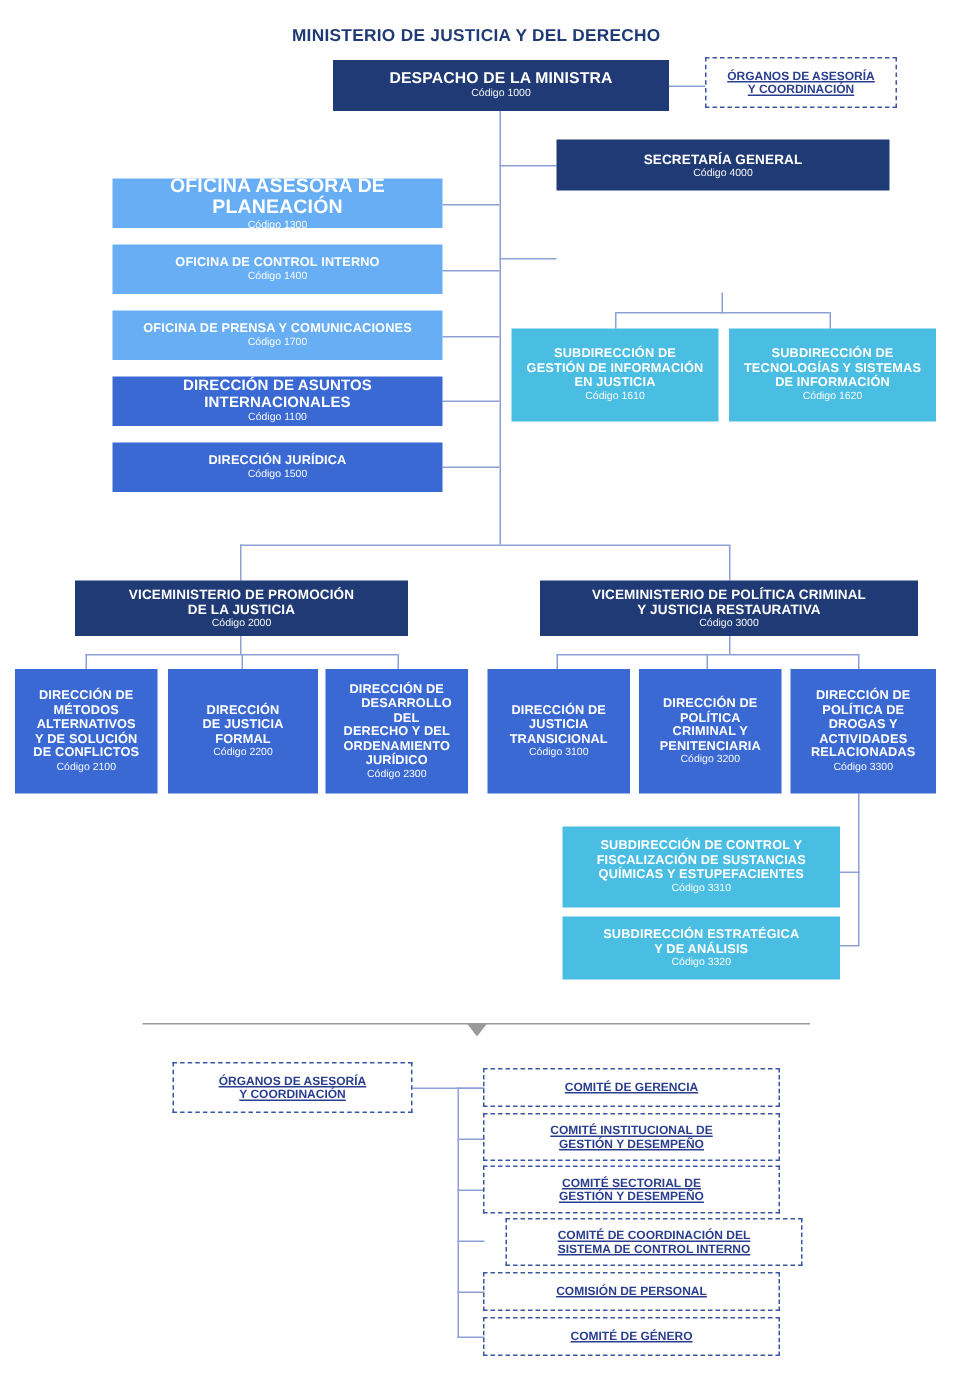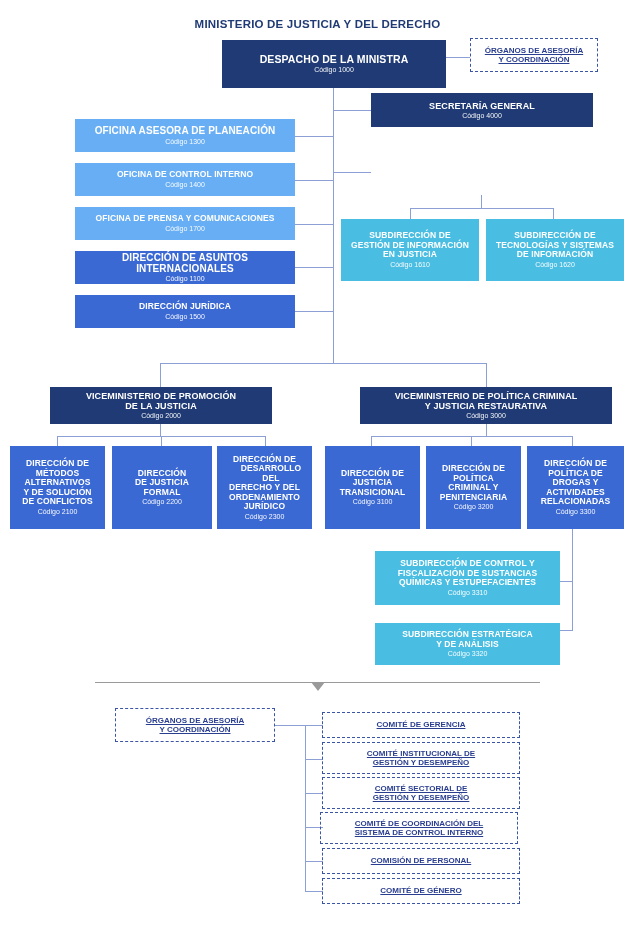--- a/index.html
+++ b/index.html
@@ -116,21 +116,21 @@
 
   <div class="ln lnh" style="left:275px;top:725px;width:47px;"></div>
   <div class="ln lnv" style="left:305px;top:725px;height:167px;"></div>
   <div class="ln lnh" style="left:305px;top:725px;width:18px;"></div>
   <div class="ln lnh" style="left:305px;top:759px;width:18px;"></div>
   <div class="ln lnh" style="left:305px;top:793px;width:18px;"></div>
   <div class="ln lnh" style="left:305px;top:827px;width:18px;"></div>
   <div class="ln lnh" style="left:305px;top:861px;width:18px;"></div>
   <div class="ln lnh" style="left:305px;top:891px;width:18px;"></div>
 
-  <div class="box navy" style="left:222px;top:40px;width:224px;height:48px;">
+  <div class="box navy" style="left:222px;top:40px;width:224px;height:34px;">
     <div class="t" style="font-size:10.5px;">DESPACHO DE LA MINISTRA</div>
     <div class="c">Código 1000</div>
   </div>
 
   <div class="dashed" style="left:470px;top:38px;width:128px;height:34px;font-size:8px;">
     <div class="t">ÓRGANOS DE ASESORÍA</div>
     <div class="t">Y COORDINACIÓN</div>
   </div>
 
   <div class="box navy" style="left:371px;top:93px;width:222px;height:34px;">
@@ -146,21 +146,21 @@
     <div class="c">Código 1610</div>
   </div>
   <div class="box cyan" style="left:486px;top:219px;width:138px;height:62px;">
     <div class="t" style="font-size:8.5px;">SUBDIRECCIÓN DE</div>
     <div class="t" style="font-size:8.5px;">TECNOLOGÍAS Y SISTEMAS</div>
     <div class="t" style="font-size:8.5px;">DE INFORMACIÓN</div>
     <div class="c">Código 1620</div>
   </div>
 
   <div class="box lblue" style="left:75px;top:119px;width:220px;height:33px;">
-    <div class="t" style="font-size:10px;">OFICINA ASESORA DE PLANEACIÓN</div>
+    <div class="t" style="font-size:13px;">OFICINA ASESORA DE PLANEACIÓN</div>
     <div class="c">Código 1300</div>
   </div>
   <div class="box lblue" style="left:75px;top:163px;width:220px;height:33px;">
     <div class="t" style="font-size:8.5px;">OFICINA DE CONTROL INTERNO</div>
     <div class="c">Código 1400</div>
   </div>
   <div class="box lblue" style="left:75px;top:207px;width:220px;height:33px;">
     <div class="t" style="font-size:8.5px;">OFICINA DE PRENSA Y COMUNICACIONES</div>
     <div class="c">Código 1700</div>
   </div>
@@ -229,21 +229,21 @@
     <div class="t" style="font-size:8.5px;">RELACIONADAS</div>
     <div class="c">Código 3300</div>
   </div>
 
   <div class="box cyan" style="left:375px;top:551px;width:185px;height:54px;">
     <div class="t" style="font-size:8.5px;">SUBDIRECCIÓN DE CONTROL Y</div>
     <div class="t" style="font-size:8.5px;">FISCALIZACIÓN DE SUSTANCIAS</div>
     <div class="t" style="font-size:8.5px;">QUÍMICAS Y ESTUPEFACIENTES</div>
     <div class="c">Código 3310</div>
   </div>
-  <div class="box cyan" style="left:375px;top:611px;width:185px;height:42px;margin-top:12px;">
+  <div class="box cyan" style="left:375px;top:611px;width:185px;height:42px;">
     <div class="t" style="font-size:8.5px;">SUBDIRECCIÓN ESTRATÉGICA</div>
     <div class="t" style="font-size:8.5px;">Y DE ANÁLISIS</div>
     <div class="c">Código 3320</div>
   </div>
 
   <div class="dashed" style="left:115px;top:708px;width:160px;height:34px;font-size:8px;">
     <div class="t">ÓRGANOS DE ASESORÍA</div>
     <div class="t">Y COORDINACIÓN</div>
   </div>
 
@@ -251,21 +251,21 @@
     <div class="t">COMITÉ DE GERENCIA</div>
   </div>
   <div class="dashed" style="left:322px;top:742px;width:198px;height:32px;font-size:8px;">
     <div class="t">COMITÉ INSTITUCIONAL DE</div>
     <div class="t">GESTIÓN Y DESEMPEÑO</div>
   </div>
   <div class="dashed" style="left:322px;top:777px;width:198px;height:32px;font-size:8px;">
     <div class="t">COMITÉ SECTORIAL DE</div>
     <div class="t">GESTIÓN Y DESEMPEÑO</div>
   </div>
-  <div class="dashed" style="left:320px;top:812px;width:198px;height:32px;font-size:8px;">
+  <div class="dashed" style="left:337px;top:812px;width:198px;height:32px;font-size:8px;">
     <div class="t">COMITÉ DE COORDINACIÓN DEL</div>
     <div class="t">SISTEMA DE CONTROL INTERNO</div>
   </div>
   <div class="dashed" style="left:322px;top:848px;width:198px;height:26px;font-size:8px;">
     <div class="t">COMISIÓN DE PERSONAL</div>
   </div>
   <div class="dashed" style="left:322px;top:878px;width:198px;height:26px;font-size:8px;">
     <div class="t">COMITÉ DE GÉNERO</div>
   </div>
 

